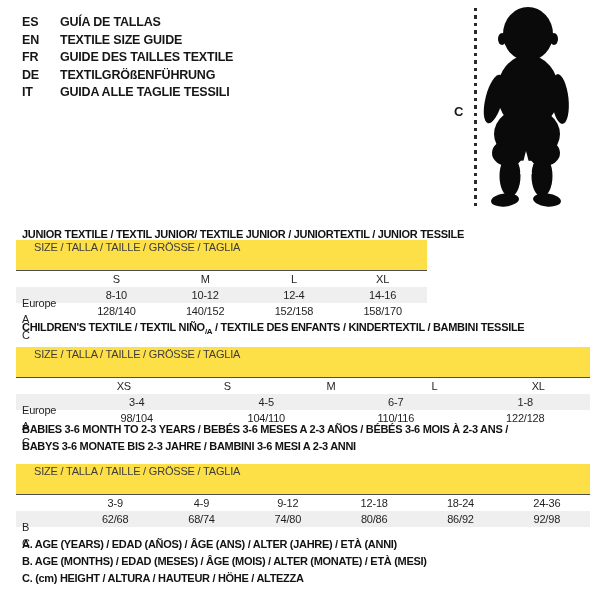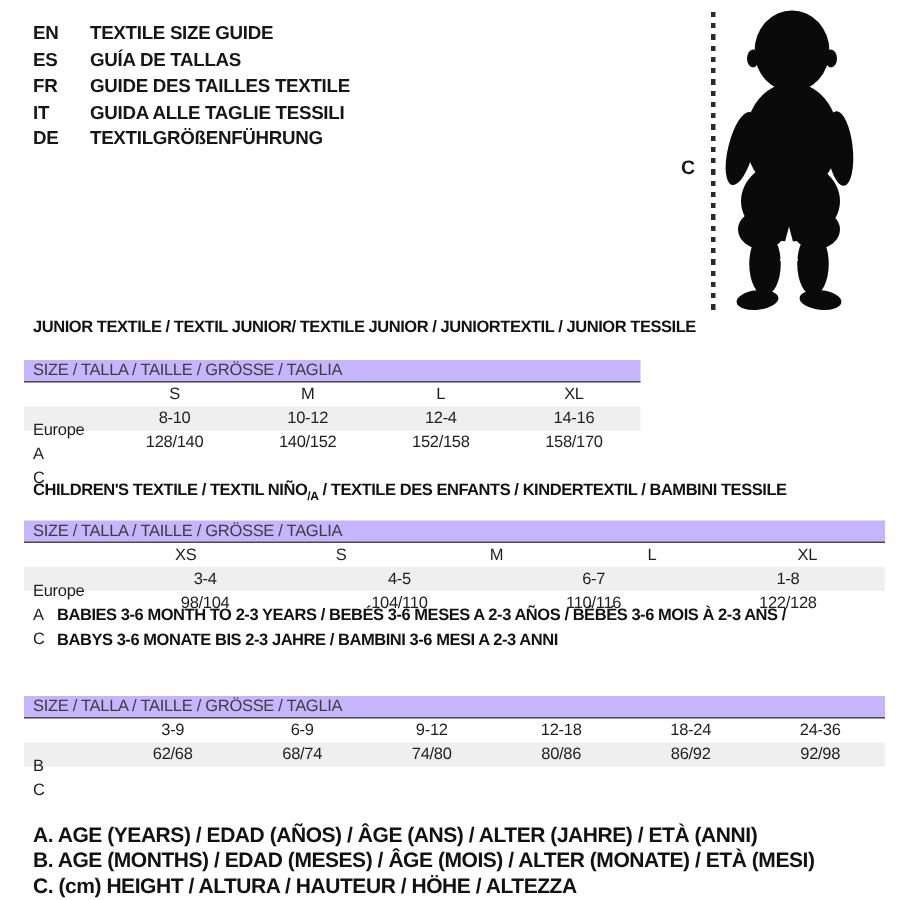--- a/index.html
+++ b/index.html
@@ -14,66 +14,66 @@
 
   
   .figure { position:absolute; left:452px; top:6px; width:128px; height:208px; }
   .height-line { position:absolute; left:22px; top:2px; width:3px; height:201px;
                  background:repeating-linear-gradient(to bottom, #2a2a2a 0 3.5px, transparent 3.5px 7.5px); }
   .figure-c { position:absolute; left:2px; top:98px; font-weight:bold; font-size:13px; color:#161616; }
   .baby-svg { position:absolute; left:28px; top:0; }
 
   
   .sec-title { position:absolute; left:22px; font-weight:bold; font-size:11px; letter-spacing:-0.3px; color:#121212; white-space:nowrap; }
-  #s1-title { top:212px;text-align:right; }
+  #s1-title { top:228px;text-align:right; }
   #s2-title { top:321px; }
-  #s3-title { top:402px; line-height:17px; white-space:normal; width:560px;margin-left:16px; }
+  #s3-title { top:421px; line-height:17px; white-space:normal; width:560px; }
   .sub { font-size:8px; position:relative; top:2.5px; }
 
   
   .size-table { position:absolute; left:16px; font-size:11px; letter-spacing:-0.2px; color:#1f1f1f; }
   #s1-table { top:240px; width:411px; }
   #s2-table { top:347px; width:574px; }
   #s3-table { top:464px; width:574px; }
-  .t-head { height:15px; line-height:15px; background:#c4b5fd; border-bottom:1.5px solid #4d4d4d;
-            padding-left:6px; color:#3d3d3d; }
+  .t-head { height:31px; line-height:15px; background:#fde047; border-bottom:1.5px solid #4d4d4d;
+            padding-left:18px; color:#3d3d3d; }
   .t-row { display:flex; height:16px; line-height:16px; }
   .t-row.shaded { background:#efefef; }
   .t-label { flex:0 0 56px; width:56px; padding-left:6px;margin-top:24px; }
   .t-cell { flex:1; text-align:center; }
 
   
-  .footnotes { position:absolute; left:22px; top:548px; font-weight:bold; font-size:14px;
+  .footnotes { position:absolute; left:22px; top:536px; font-weight:bold; font-size:11px;
                letter-spacing:-0.3px; line-height:17.2px; color:#121212; }
 </style>
 </head>
 <body>
 
 <div class="page">
 
   <div class="langs">
     <div class="lang-row">
+      <span class="lang-code">ES</span>
+      <span class="lang-title">GUÍA DE TALLAS</span>
+    </div>
+    <div class="lang-row">
       <span class="lang-code">EN</span>
       <span class="lang-title">TEXTILE SIZE GUIDE</span>
-    </div>
-    <div class="lang-row">
-      <span class="lang-code">ES</span>
-      <span class="lang-title">GUÍA DE TALLAS</span>
     </div>
     <div class="lang-row">
       <span class="lang-code">FR</span>
       <span class="lang-title">GUIDE DES TAILLES TEXTILE</span>
     </div>
     <div class="lang-row">
+      <span class="lang-code">DE</span>
+      <span class="lang-title">TEXTILGRÖßENFÜHRUNG</span>
+    </div>
+    <div class="lang-row">
       <span class="lang-code">IT</span>
       <span class="lang-title">GUIDA ALLE TAGLIE TESSILI</span>
-    </div>
-    <div class="lang-row">
-      <span class="lang-code">DE</span>
-      <span class="lang-title">TEXTILGRÖßENFÜHRUNG</span>
     </div>
   </div>
 
   <div class="figure">
     <span class="figure-c">C</span>
     <div class="height-line"></div>
     <svg class="baby-svg" width="96" height="202" viewBox="0 0 96 202" aria-hidden="true">
       <g fill="#0a0a0a">
         <ellipse cx="48" cy="28" rx="25" ry="27"></ellipse>
         <ellipse cx="22" cy="33" rx="4" ry="6"></ellipse>
@@ -150,21 +150,21 @@
 
   <div class="sec-title" id="s3-title">
     <div>BABIES 3-6 MONTH TO 2-3 YEARS / BEBÉS 3-6 MESES A 2-3 AÑOS / BÉBÉS 3-6 MOIS À 2-3 ANS /</div>
     <div>BABYS 3-6 MONATE BIS 2-3 JAHRE / BAMBINI 3-6 MESI A 2-3 ANNI</div>
   </div>
   <div class="size-table" id="s3-table">
     <div class="t-head">SIZE / TALLA / TAILLE / GRÖSSE / TAGLIA</div>
     <div class="t-row">
       <span class="t-label">B</span>
       <span class="t-cell">3-9</span>
-      <span class="t-cell">6-9</span>
+      <span class="t-cell">4-9</span>
       <span class="t-cell">9-12</span>
       <span class="t-cell">12-18</span>
       <span class="t-cell">18-24</span>
       <span class="t-cell">24-36</span>
     </div>
     <div class="t-row shaded">
       <span class="t-label">C</span>
       <span class="t-cell">62/68</span>
       <span class="t-cell">68/74</span>
       <span class="t-cell">74/80</span>

